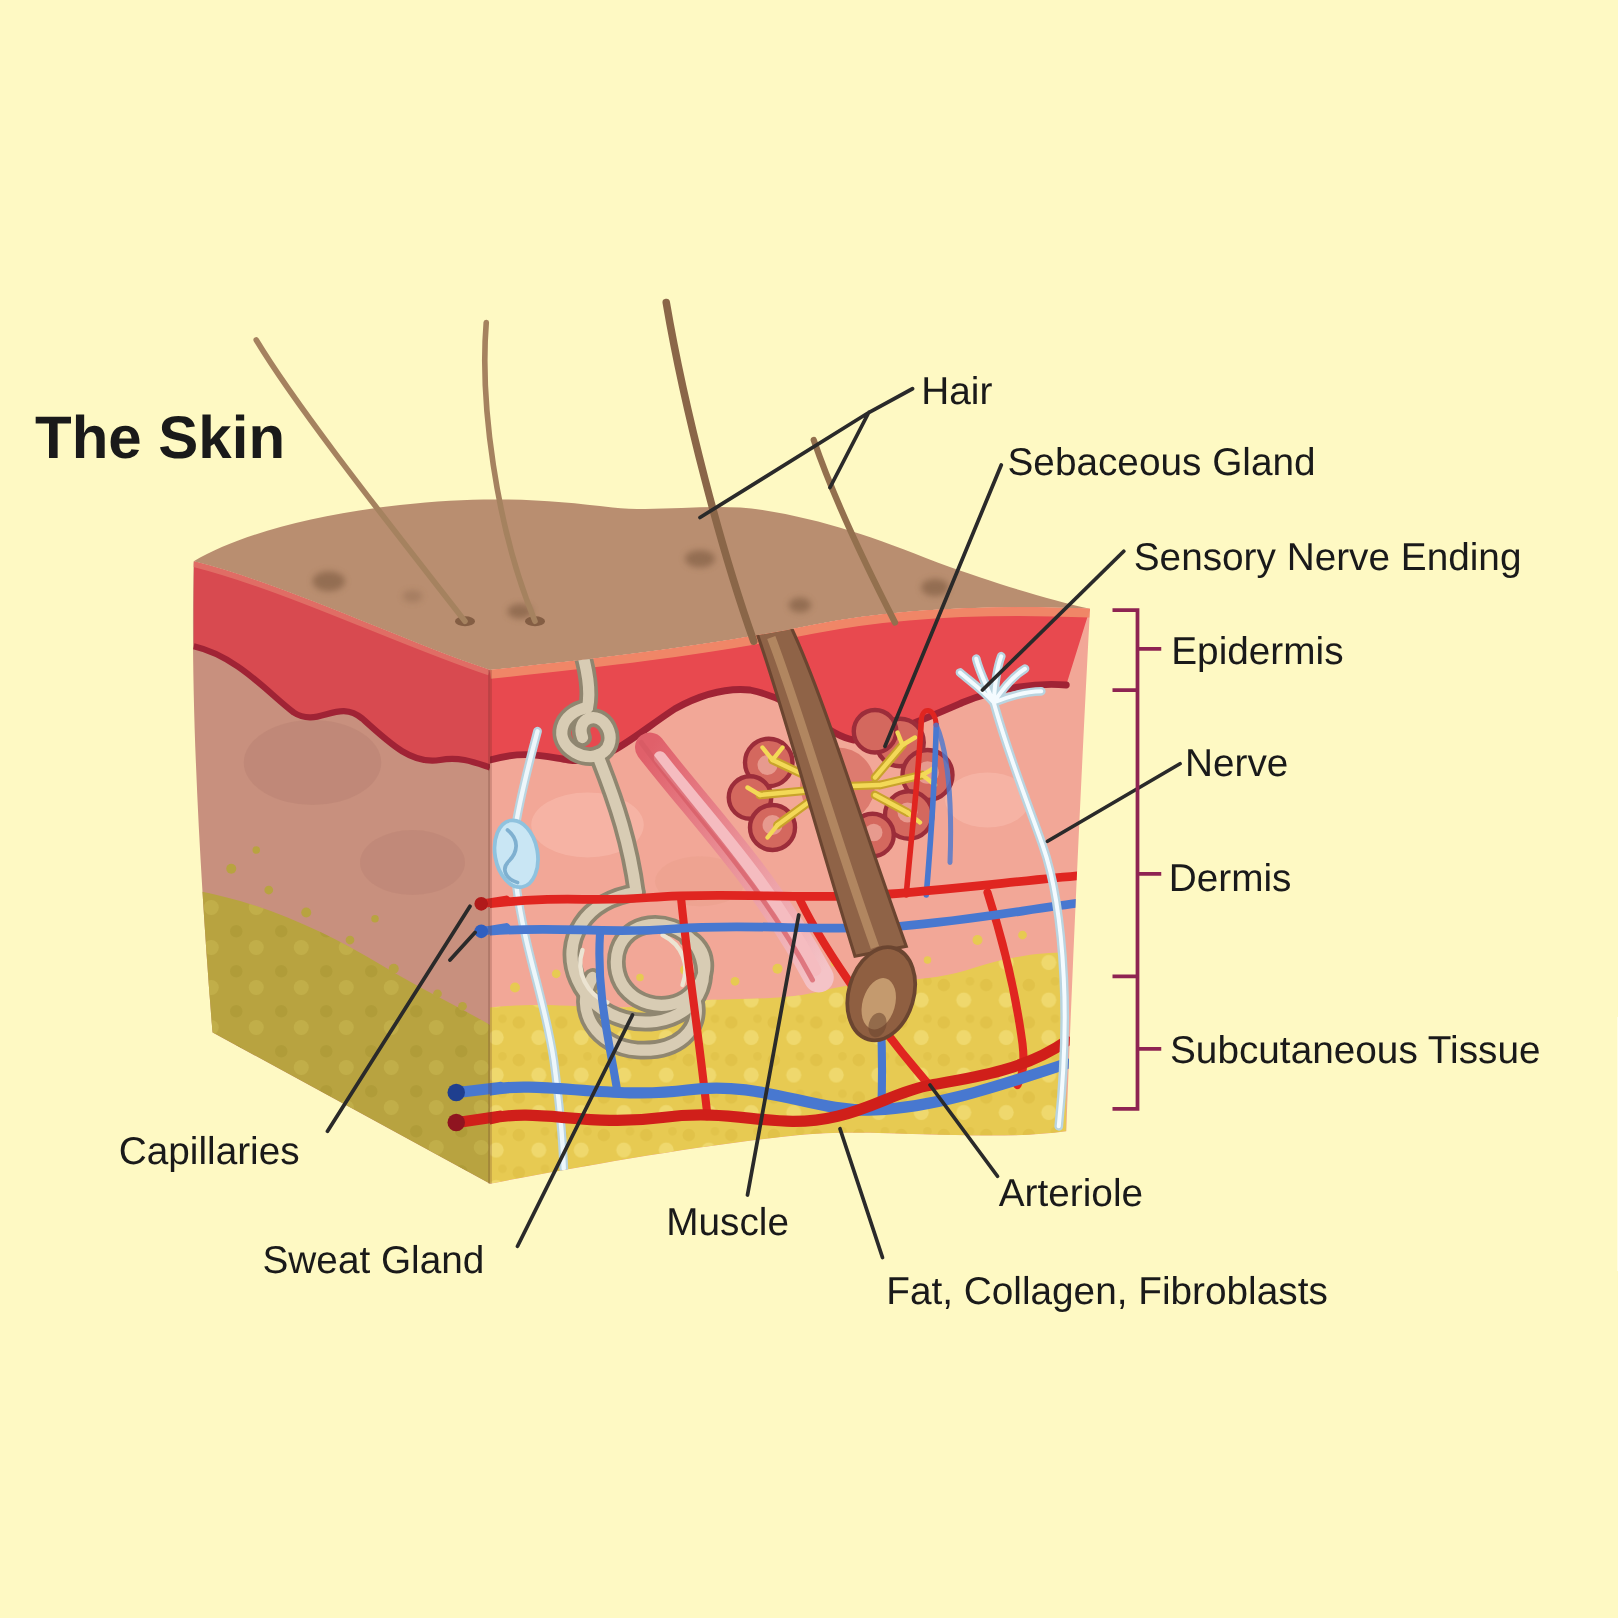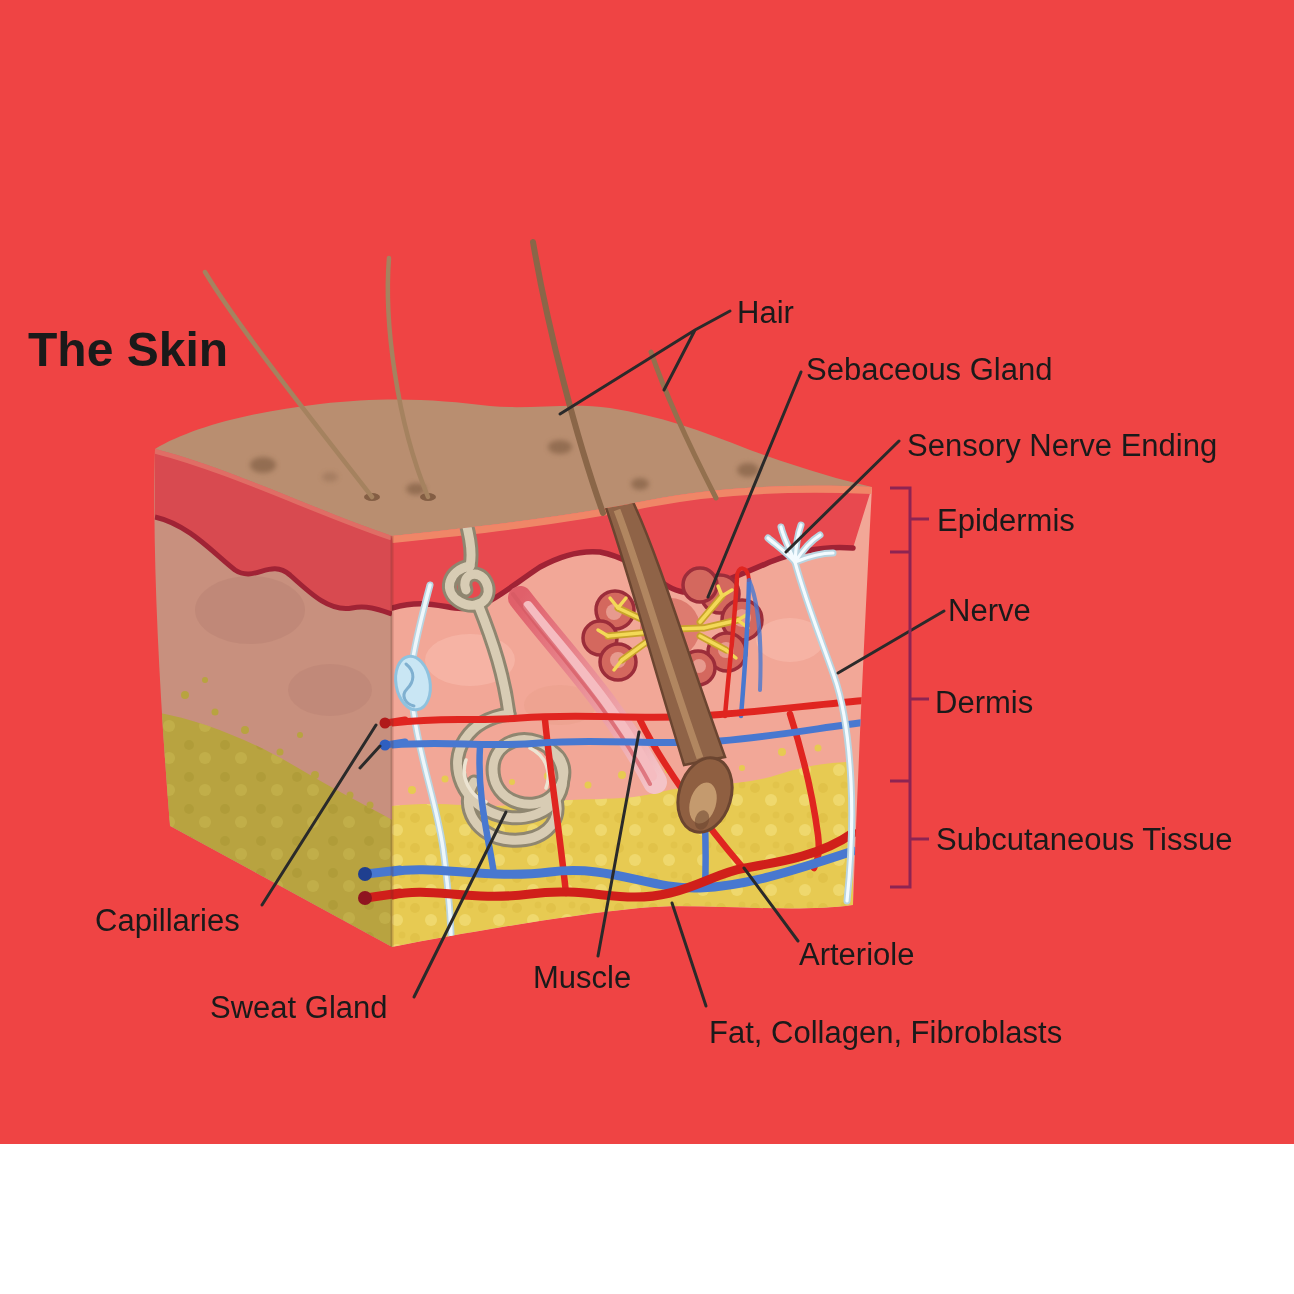--- a/index.html
+++ b/index.html
@@ -1,16 +1,16 @@
 <!DOCTYPE html>
 <html><head>
 <meta charset="utf-8">
 <style>
   html,body{margin:0;padding:0;background:#fff;}
-  .stage{position:relative;width:1294px;height:1144px;background:#ef4444;overflow:hidden;
+  .stage{position:relative;width:1294px;height:1294px;background:#fef9c3;overflow:hidden;
          font-family:"Liberation Sans", sans-serif;}
   svg{display:block}
   text{font-family:"Liberation Sans", sans-serif;fill:#1a1a1a;}
   .lbl{font-size:31px;}
   .ttl{font-size:48px;font-weight:bold;}
 </style>
 </head>
 <body>
 
 <div class="stage">

